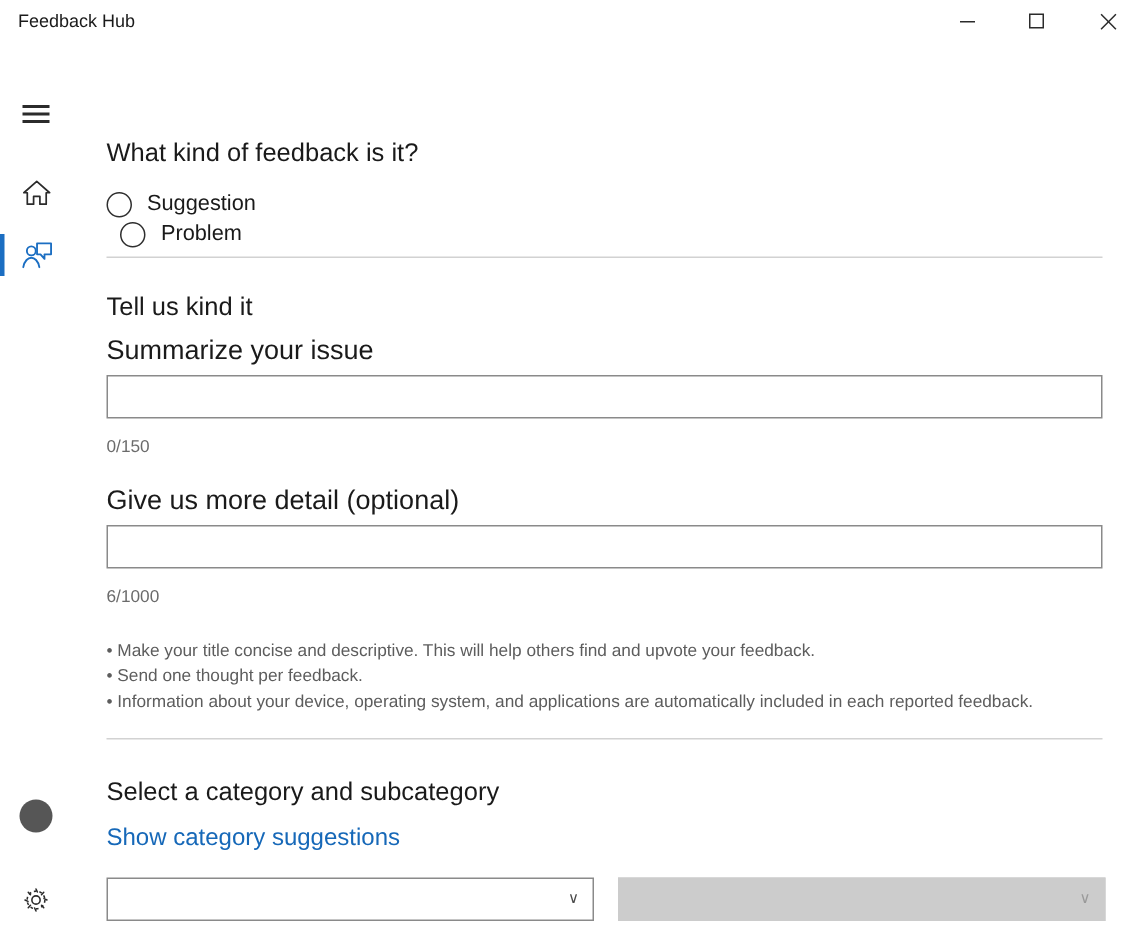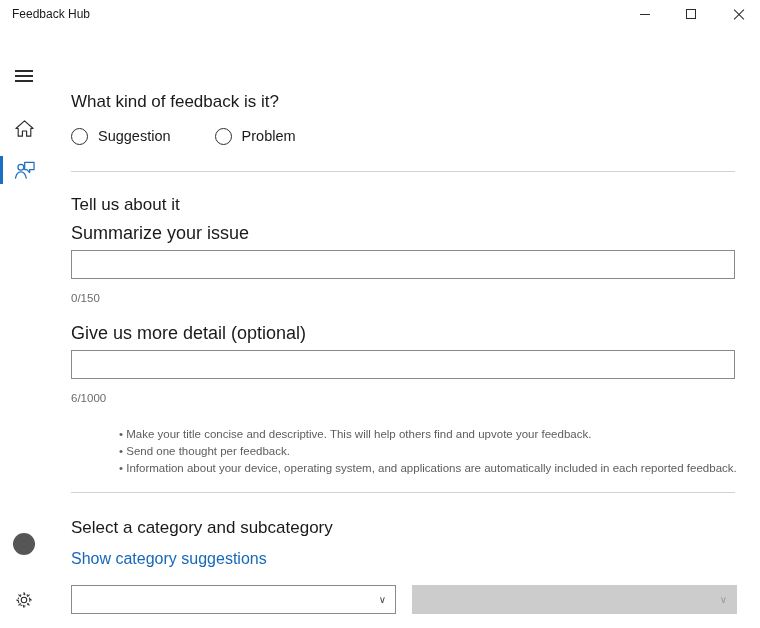--- a/index.html
+++ b/index.html
@@ -186,48 +186,48 @@
     <div class="sb-btn sb-up">∧</div>
     <div class="sb-thumb"></div>
     <div class="sb-btn sb-down">∨</div>
   </div>
 
   <div class="content">
 
 
     <div style="position:absolute; left:23px; top:62px;" class="section-h">What kind of feedback is it?</div>
 
-    <div class="radio-row" style="position:absolute; left:23px; top:98px;">
+    <div class="radio-row" style="position:absolute; left:23px; top:98px;flex-direction:column;">
       <div class="radio-item">
         <span class="radio-circle"></span>
         <span class="radio-label">Suggestion</span>
       </div>
       <div class="radio-item">
         <span class="radio-circle"></span>
         <span class="radio-label">Problem</span>
       </div>
     </div>
 
     <div class="divider" style="position:absolute; left:23px; top:143px; width:664px;"></div>
 
-    <div style="position:absolute; left:23px; top:165px;" class="section-h">Tell us about it</div>
+    <div style="position:absolute; left:23px; top:165px;" class="section-h">Tell us kind it</div>
 
     <div style="position:absolute; left:23px; top:195px;" class="field-label">Summarize your issue</div>
 
     <input class="textbox" type="text" style="position: absolute; left: 23px; top: 222px;" placeholder="">
 
     <div style="position:absolute; left:23px; top:263px;" class="counter">0/150</div>
 
     <div style="position:absolute; left:23px; top:295px;" class="field-label">Give us more detail (optional)</div>
 
     <input class="textbox" type="text" style="position: absolute; left: 23px; top: 322px;" placeholder="">
 
     <div style="position:absolute; left:23px; top:363px;" class="counter">6/1000</div>
 
-    <div class="tips" style="position:absolute; left:23px; top:398px;margin-left:48px;">
+    <div class="tips" style="position:absolute; left:23px; top:398px;">
       <div>• Make your title concise and descriptive. This will help others find and upvote your feedback.</div>
       <div>• Send one thought per feedback.</div>
       <div>• Information about your device, operating system, and applications are automatically included in each reported feedback.</div>
     </div>
 
     <div class="divider" style="position:absolute; left:23px; top:464px; width:664px;"></div>
 
     <div style="position:absolute; left:23px; top:488px;" class="section-h">Select a category and subcategory</div>
 
     <div class="link" style="position:absolute; left:23px; top:521px;">Show category suggestions</div>

